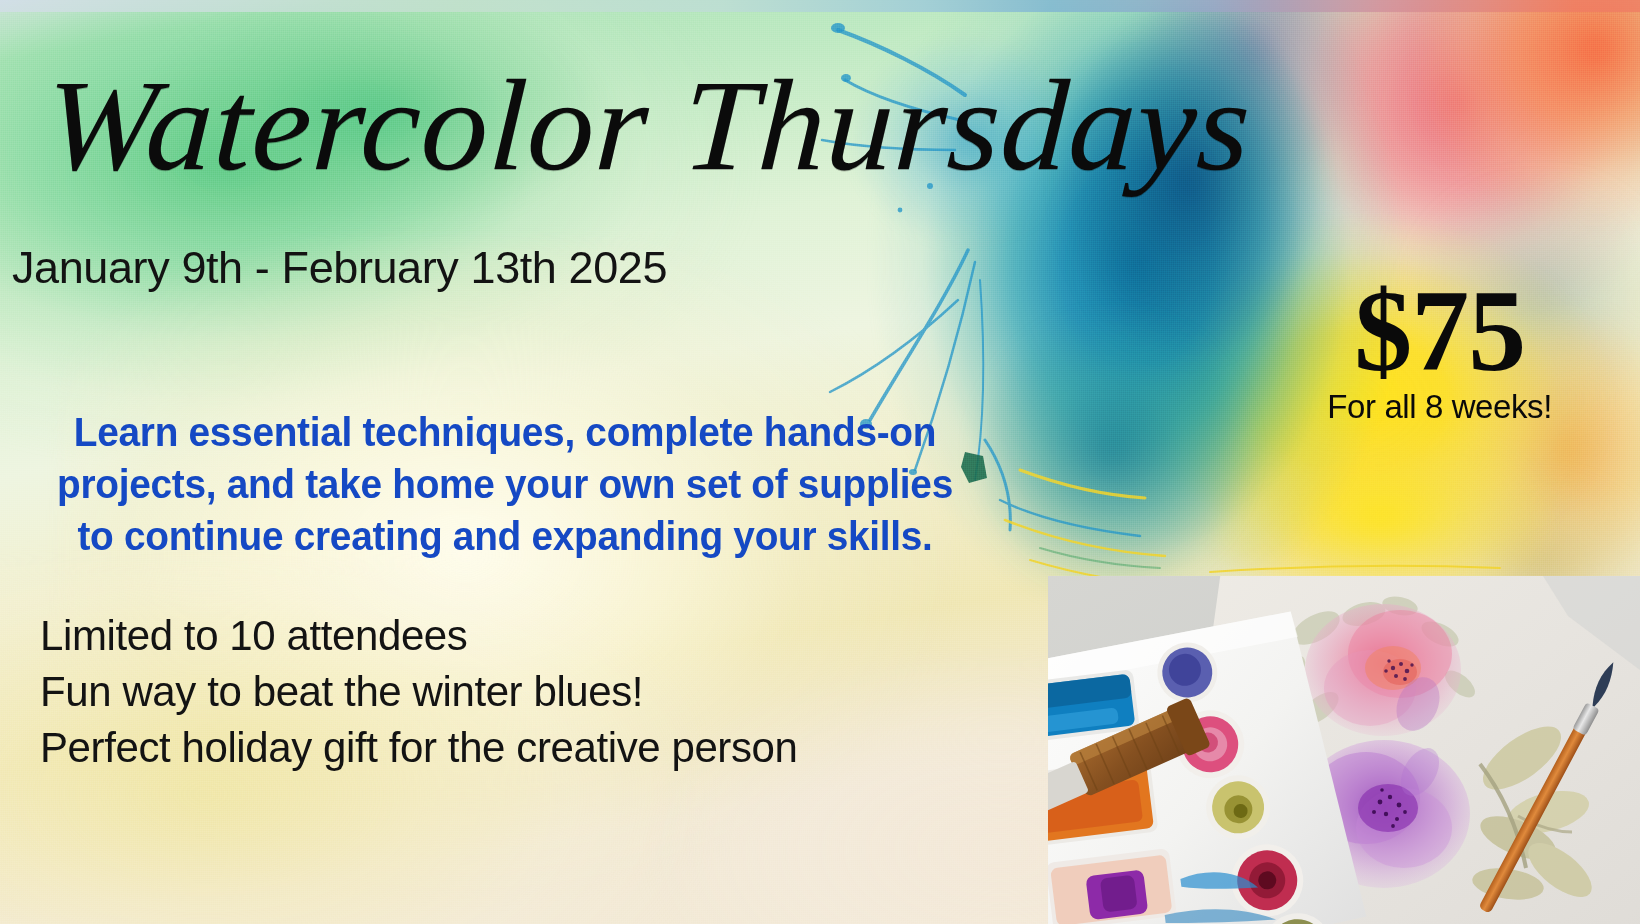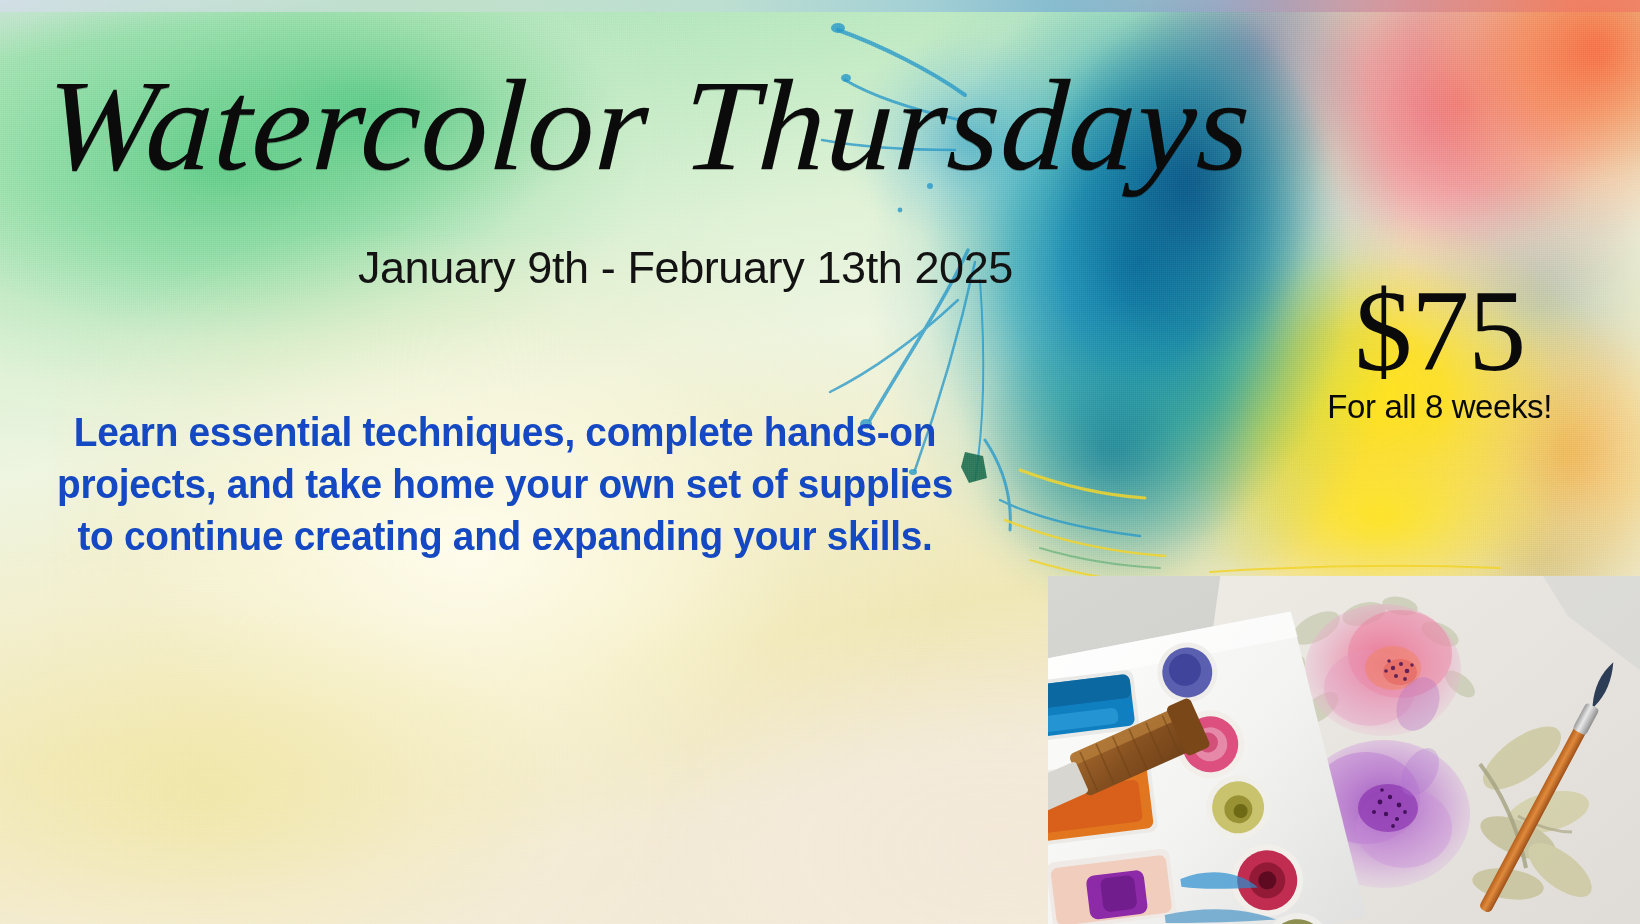--- a/index.html
+++ b/index.html
@@ -236,22 +236,22 @@
     line-height:1;
     letter-spacing:1px;
     color:#0b0b0b;
     transform:scaleX(1.03) skewX(-3deg);
     transform-origin:left center;
     white-space:nowrap;
     text-shadow:0 1px 0 rgba(0,0,0,.25);
   }
 
   #dates {
-    position:absolute; left:3px; top:240px; width:1010px;
-    text-align:right;
+    position:absolute; left:12px; top:240px; width:1010px;
+    text-align:left;
     color:#131313;
     font-size:45px;
     line-height:1.26;
     letter-spacing:-.4px;
   }
   #dates .line { display:block; white-space:nowrap; }
 
   #pitch {
     position:absolute; left:0; top:406px; width:1010px;
     text-align:center;
@@ -277,21 +277,21 @@
   #price-block {
     position:absolute; right:88px; top:276px;
     text-align:center;
     color:#0a0a0a;
   }
   #price {
     font-family:"Liberation Serif", "DejaVu Serif", serif;
     font-size:116px;
     line-height:.95;
     letter-spacing:-1px;
-    font-weight:400;
+    font-weight:700;
   }
   #price-sub {
     margin-top:2px;
     font-size:33px;
     letter-spacing:-.4px;
     white-space:nowrap;
   }
 
   
 
@@ -376,20 +376,25 @@
     <div id="dates">
       <span class="line">January 9th - February 13th 2025</span>
     </div>
 
     <div id="pitch">
       <span class="line">Learn essential techniques, complete hands-on</span>
       <span class="line">projects, and take home your own set of supplies</span>
       <span class="line">to continue creating and expanding your skills.</span>
     </div>
 
+    <div id="bullets">
+      <span class="line">Limited to 10 attendees</span>
+      <span class="line">Fun way to beat the winter blues!</span>
+      <span class="line">Perfect holiday gift for the creative person</span>
+    </div>
 
     <div id="price-block">
       <div id="price">$75</div>
       <div id="price-sub">For all 8 weeks!</div>
     </div>
 
     <div id="photo">
       <svg viewBox="0 0 592 348" preserveAspectRatio="xMidYMid slice">
         <defs>
           <linearGradient id="paperG" x1="0" y1="0" x2="1" y2="1">

